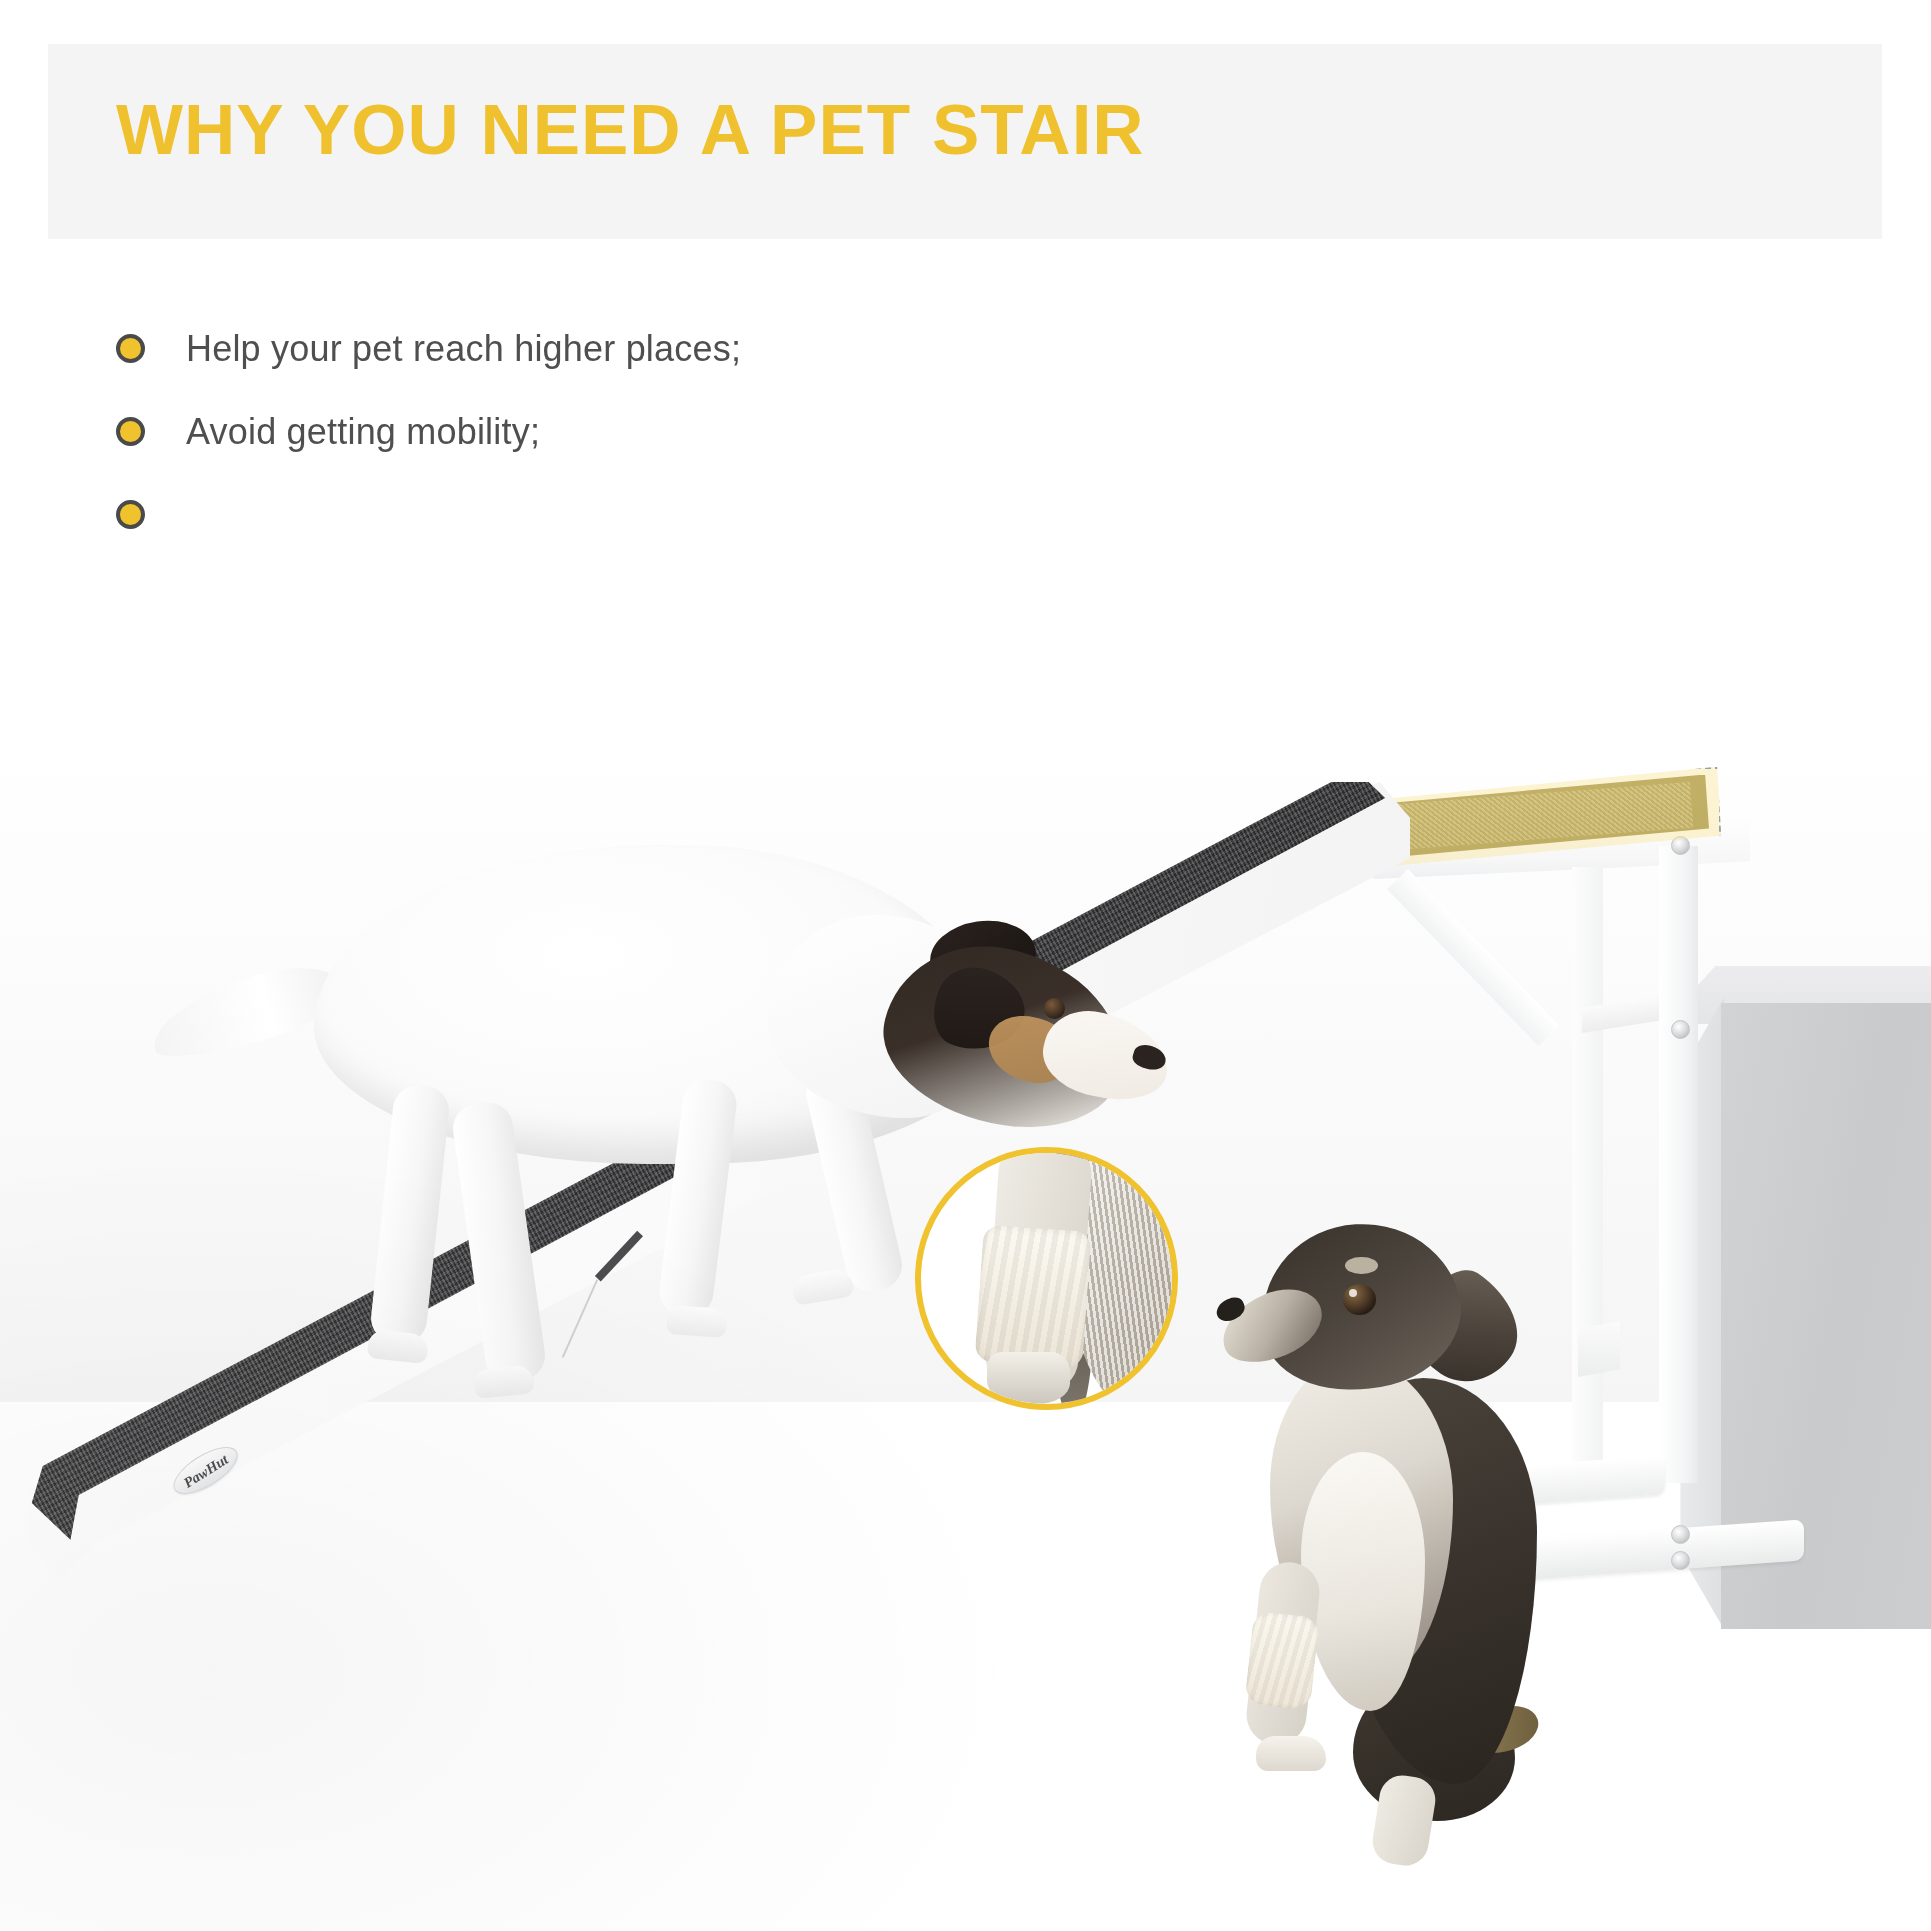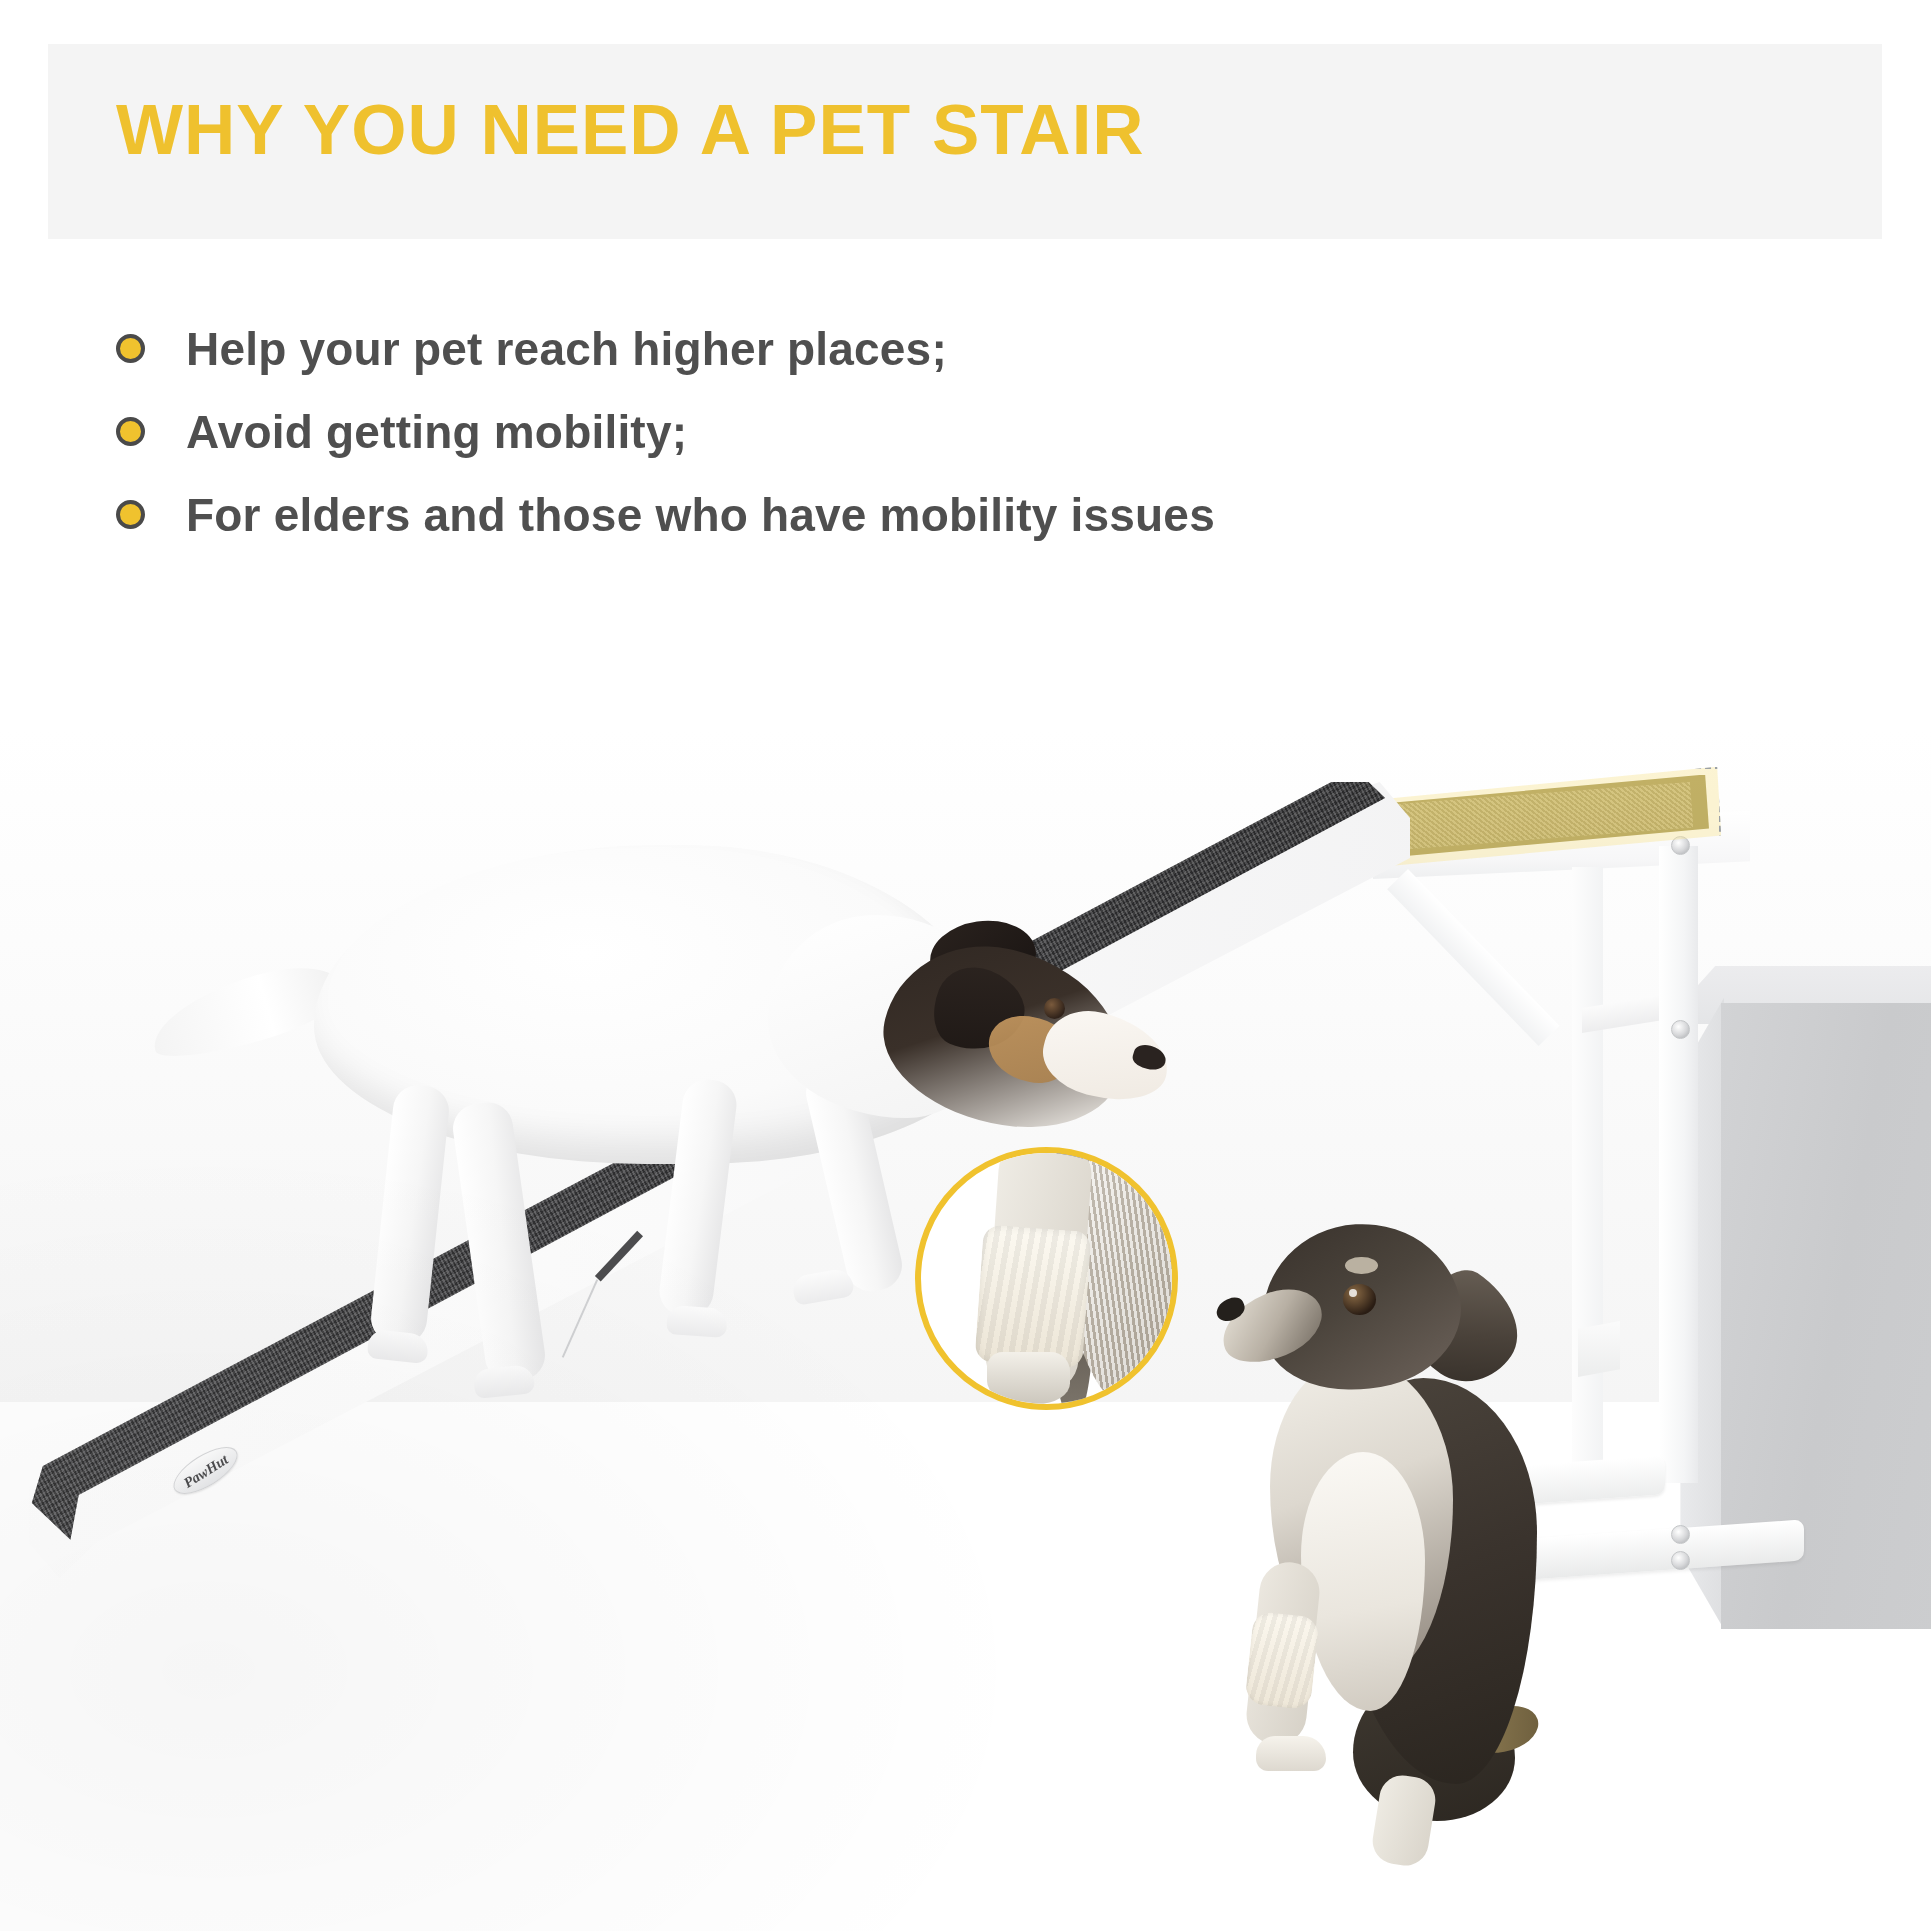--- a/index.html
+++ b/index.html
@@ -38,22 +38,22 @@
 
   
   .bullets{ position:absolute; left:116px; top:307px; width:1641px; }
   .bullet-row{ display:flex; align-items:center; height:83px; }
   .bullet-dot{
     width:29px; height:29px; border-radius:50%;
     background:#f0c22e; border:4.8px solid #4a4a4a;
     flex:0 0 auto; margin-right:41px;
   }
   .bullet-text{
-    font-size:46px; color:#4f4f4f; letter-spacing:0.2px;
-    font-weight:700; white-space:nowrap;
+    font-size:36px; color:#4f4f4f; letter-spacing:0.2px;
+    font-weight:400; white-space:nowrap;
   }
 
   
   .scene{ position:absolute; left:0; top:541px; width:1931px; height:1390px; }
 
   
   .bed-box{ position:absolute; left:1663px; top:425px; width:319px; height:666px; }
   .bed-front{
     position:absolute; left:58px; top:37px; width:270px; height:626px;
     background:linear-gradient(100deg,#d2d3d5 0%,#c9cacc 45%,#cdced0 100%);
@@ -410,21 +410,20 @@
     <div class="bullet-row">
       <span class="bullet-dot"></span>
       <span class="bullet-text">Help your pet reach higher places;</span>
     </div>
     <div class="bullet-row">
       <span class="bullet-dot"></span>
       <span class="bullet-text">Avoid getting mobility;</span>
     </div>
     <div class="bullet-row">
       <span class="bullet-dot"></span>
-      <span class="bullet-text">For elders and those who have mobility issues</span>
     </div>
   </div>
 
   <div class="scene">
 
     <div class="bed-box">
       <div class="bed-top"></div>
       <div class="bed-left"></div>
       <div class="bed-front"></div>
     </div>

